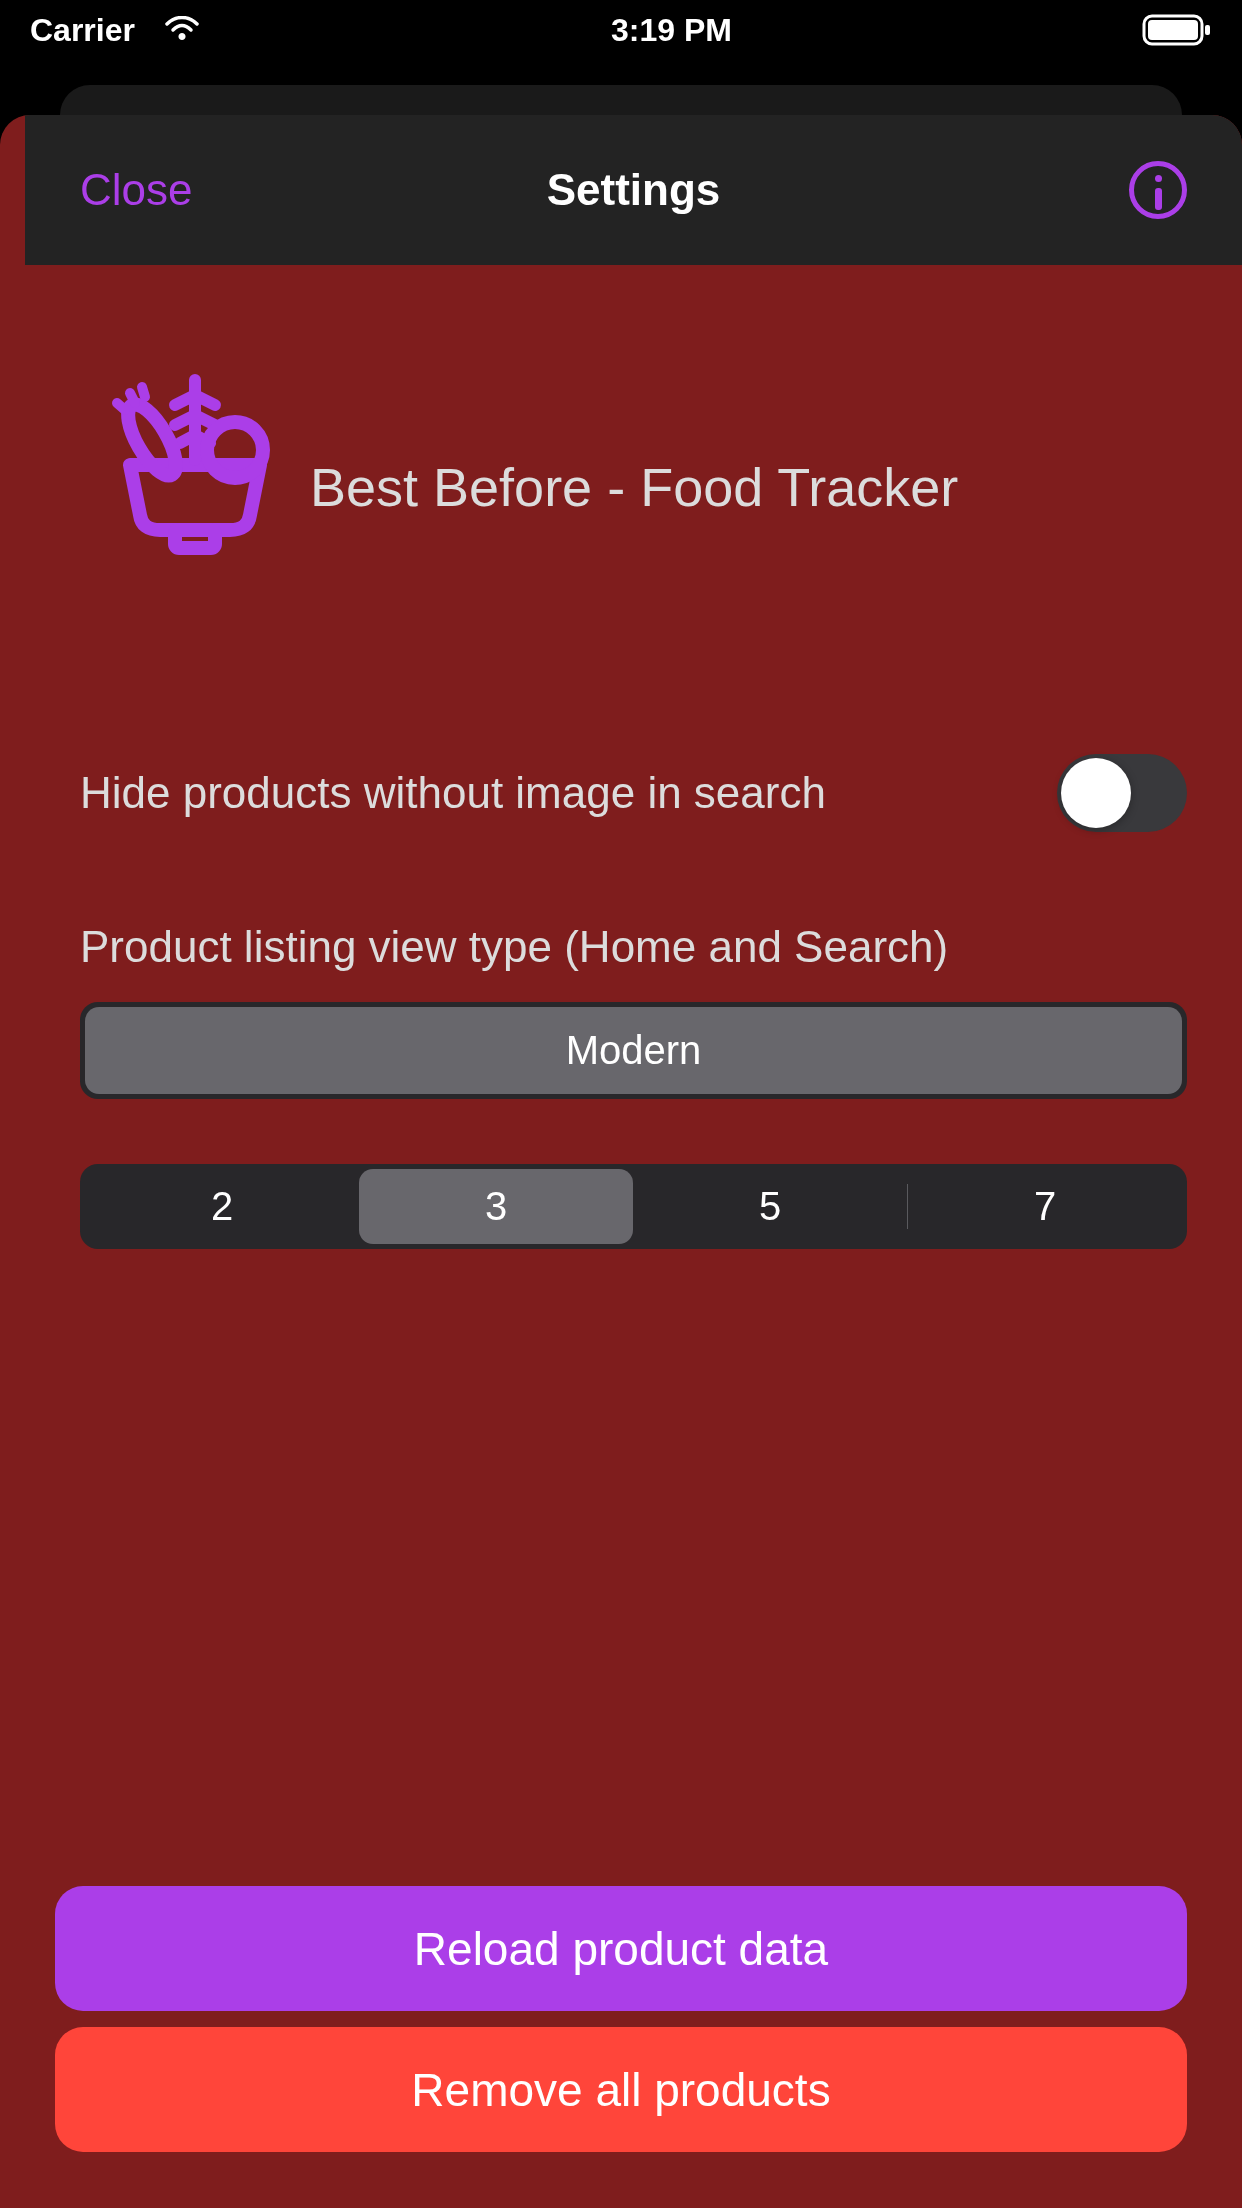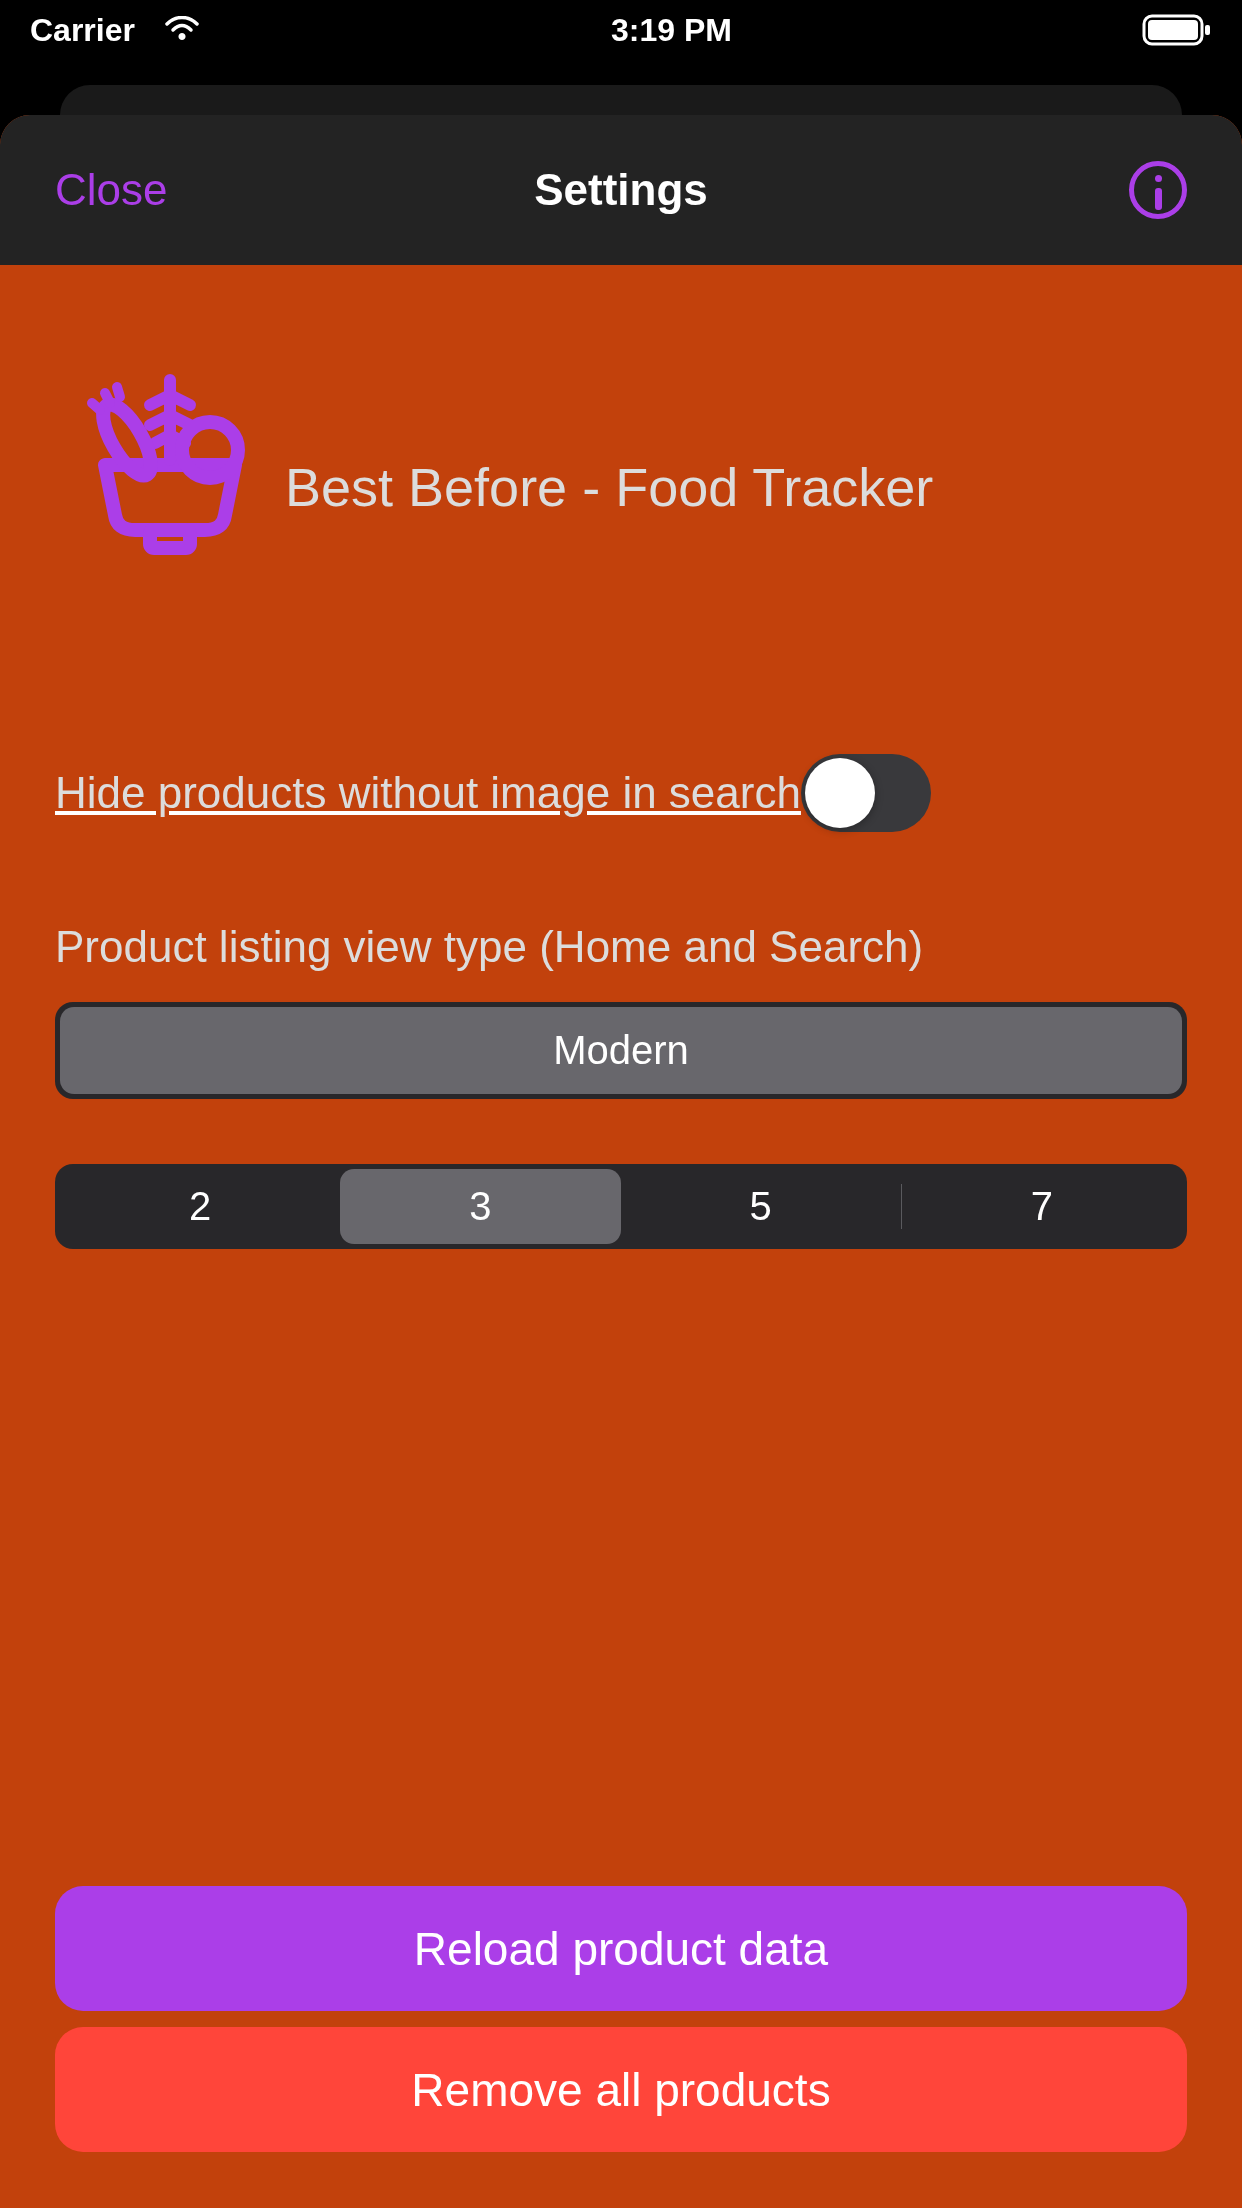--- a/index.html
+++ b/index.html
@@ -50,23 +50,24 @@
       height: 50px;
       background: #1a1a1a;
       border-radius: 30px 30px 0 0;
     }
     .modal {
       position: absolute;
       top: 115px;
       left: 0;
       right: 0;
       bottom: 0;
-      background: #c2410c;
+      background: #7f1d1d;
       border-radius: 30px 30px 0 0;
       overflow: hidden;
+      padding-left: 25px;
     }
     .nav-bar {
       height: 150px;
       background: #232323;
       display: flex;
       align-items: center;
       justify-content: space-between;
       padding: 0 55px;
       position: relative;
     }
@@ -130,23 +131,22 @@
       margin-bottom: 50px;
     }
     .app-title {
       font-size: 54px;
       font-weight: 400;
       color: #dcdcdc;
     }
     .setting-row {
       display: flex;
       align-items: center;
-      justify-content: flex-start;
+      justify-content: space-between;
       padding: 25px 0;
-      text-decoration: underline;
     }
     .setting-label {
       font-size: 44px;
       font-weight: 400;
       color: #dcdcdc;
     }
     .toggle {
       width: 130px;
       height: 78px;
       background: #39393c;

